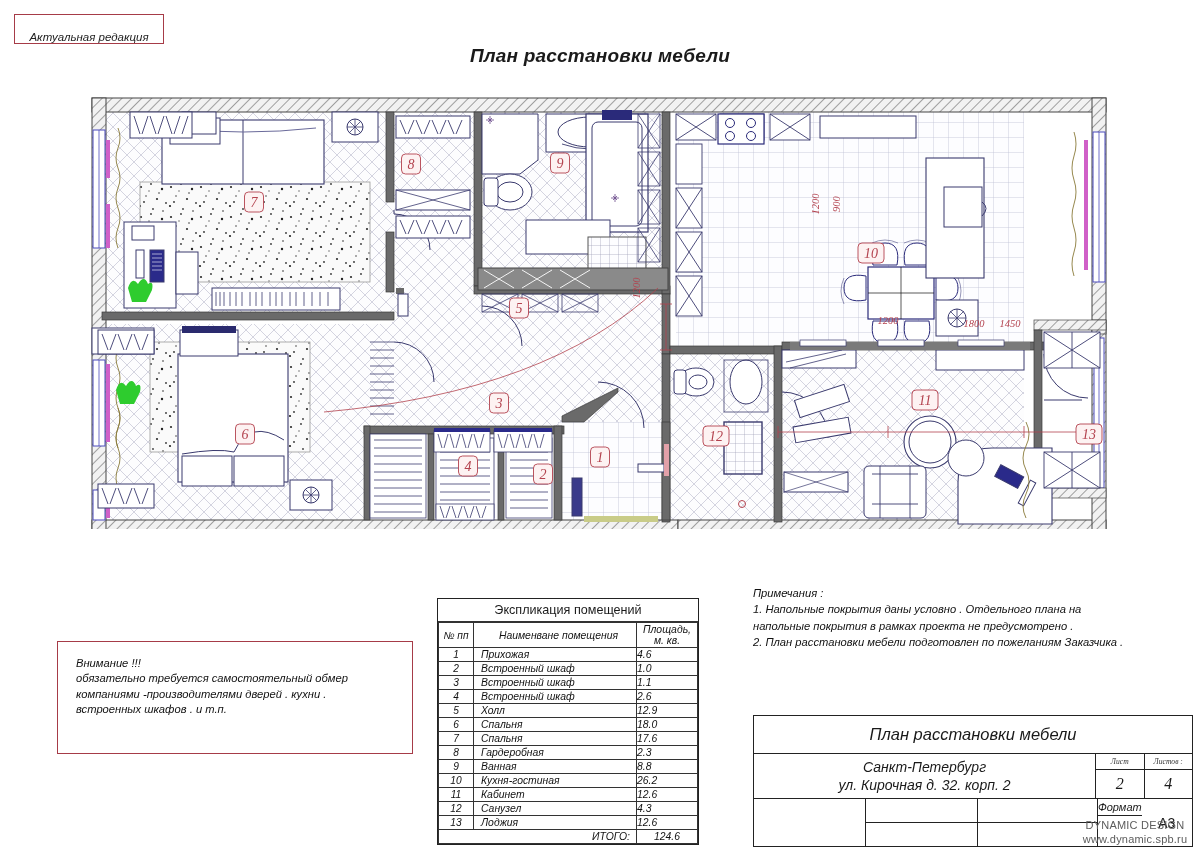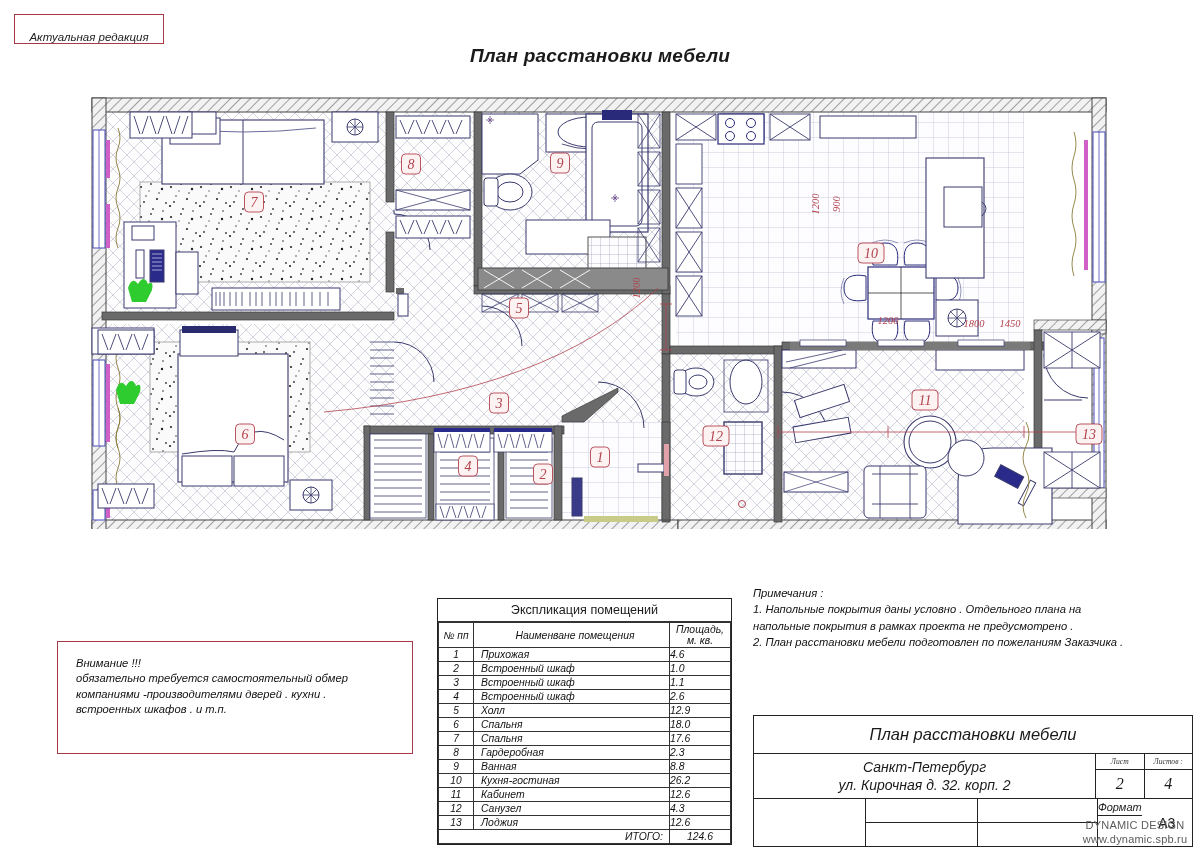--- a/index.html
+++ b/index.html
@@ -27,21 +27,21 @@
   #warn-box{left:57px;top:641px;width:356px;height:113px;
      border:1px solid #a63b47;background:#fff;box-sizing:border-box;
      padding:14px 16px 0 18px;}
   #warn-box div{font-style:italic;font-size:11.2px;line-height:15.4px;color:#111;}
 
   
   #notes{left:753px;top:585px;width:440px;}
   #notes div{font-style:italic;font-size:11.2px;line-height:16.4px;color:#111;white-space:nowrap;}
 
   
-  #sched{left:437px;top:598px;width:295px;border:1px solid #222;background:#fff;
+  #sched{left:437px;top:598px;width:262px;border:1px solid #222;background:#fff;
      box-sizing:border-box;}
   #sched table{border-collapse:collapse;width:100%;}
   #sched td,#sched th{border:1px solid #333;font-style:italic;color:#111;}
   #sched .cap{font-size:12.6px;text-align:center;padding:4px 0 4px;border:none;
      border-bottom:1px solid #333;}
   #sched .hd{font-size:9.6px;text-align:center;padding:3px 2px;line-height:11px;margin-left:38px;}
   #sched .num{width:34px;text-align:center;font-size:10.2px;padding:1px 0;}
   #sched .nm{text-align:left;font-size:10.4px;padding:1px 0 1px 7px;}
   #sched .ar{width:60px;font-size:10.4px;padding:1px 0;}
   #sched .tot-l{text-align:right;font-size:10.4px;padding:1px 6px 1px 0;border-left:none;}

